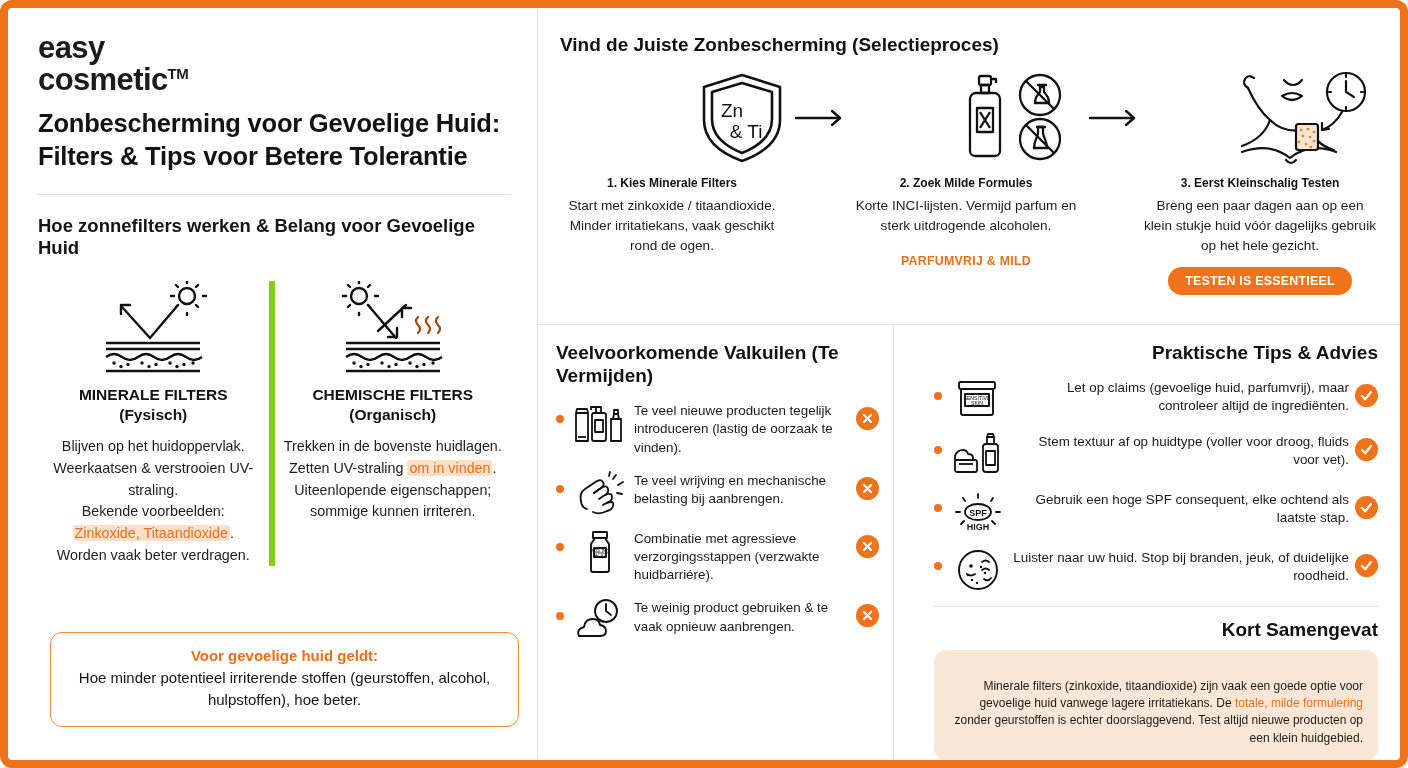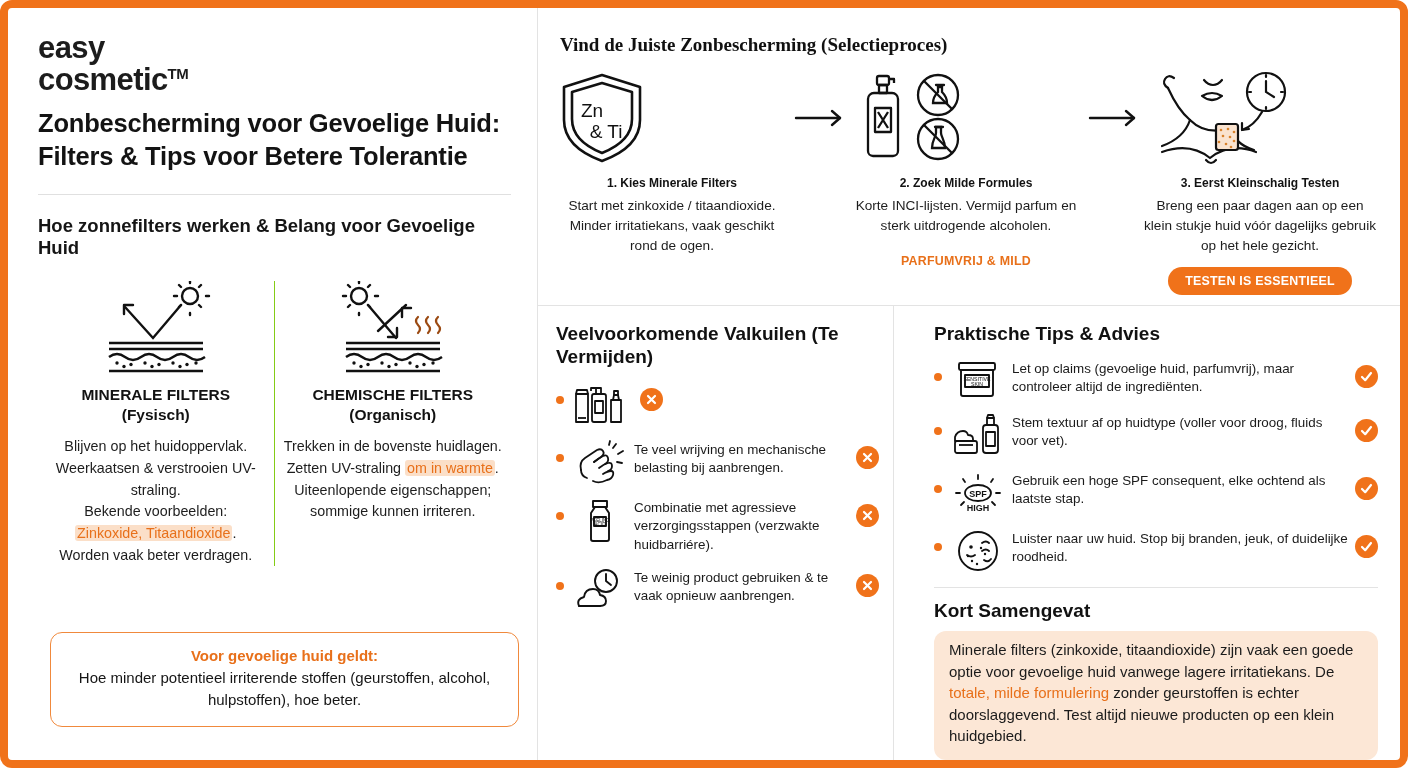--- a/index.html
+++ b/index.html
@@ -31,69 +31,69 @@
   .headline {
     margin-top: 12px;
     font-size: 25.5px; font-weight: bold; line-height: 1.28; color: #131313;
     letter-spacing: -0.2px;
   }
   .rule { height: 1px; background: #e0e0e0; margin: 22px 0 0 0; }
   .subhead { margin-top: 20px; font-size: 18.5px; font-weight: bold; color: #151515; }
 
   .filters { display: flex; margin-top: 22px; }
   .filter-col { width: 50%; text-align: center; padding: 0 6px; }
-  .filter-col.first { border-right: 1px solid #84cc16; }
+  .filter-col.first { border-right: 6px solid #84cc16; }
   .filter-icon { height: 92px; display: flex; align-items: center; justify-content: center; }
   .filter-title { font-size: 15.5px; font-weight: bold; color: #121212; margin-top: 12px; line-height: 1.28; }
   .filter-body { font-size: 14.3px; color: #1d1d1d; line-height: 1.52; margin-top: 11px; }
   .hl { background: #FBDFC8; color: #E8701A; border-radius: 3px; padding: 0 2px; }
   .hl-plain { color: #E8701A; }
 
   .callout {
     position: absolute; left: 42px; right: 18px; bottom: 33px;
     border: 1.6px solid #F0893C; border-radius: 12px;
     padding: 14px 18px 16px; text-align: center; margin-top: 12px;
   }
   .callout-title { color: #E8701A; font-weight: bold; font-size: 15px; }
   .callout-body { font-size: 15px; color: #151515; line-height: 1.42; margin-top: 3px; }
 
   
   .right { flex: 1; display: flex; flex-direction: column; }
   .steps { padding: 26px 24px 0 18px; border-bottom: 1px solid #e3e3e3; height: 325px; }
-  .steps-title { font-size: 19px; font-weight: bold; color: #111; margin-left: 4px; font-family: Liberation Serif, serif; }
+  .steps-title { font-size: 19px; font-weight: bold; color: #111; margin-left: 4px; }
   .steps-row { display: flex; align-items: flex-start; margin-top: 14px; }
   .step { width: 232px; text-align: center; }
-  .step-icon { height: 96px; display: flex; align-items: center; justify-content: flex-start; }
+  .step-icon { height: 96px; display: flex; align-items: center; justify-content: flex-end; }
   .step-title { font-size: 12px; font-weight: bold; color: #121212; margin-top: 10px; }
   .step-desc { font-size: 13.6px; color: #1d1d1d; line-height: 1.46; margin-top: 6px; }
   .badge {
     display: inline-block; margin-top: 11px;
     font-size: 12.4px; font-weight: bold; letter-spacing: 0.25px;
   }
   .badge.solid { background: #F0721A; color: #fff; border-radius: 999px; padding: 7px 17px; }
   .badge.ghost { color: #E8701A; padding: 7px 6px; }
   .arrow { width: 62px; display: flex; align-items: center; justify-content: center; height: 96px; }
 
   .lower { flex: 1; display: flex; gap: 24px; }
   .pitfalls { width: 356px; padding: 16px 14px 0 18px; border-right: 1px solid #e3e3e3; }
-  .tips-wrap { flex: 1; display: flex; flex-direction: column; padding: 16px 22px 0 16px; }
+  .tips-wrap { flex: 1; display: flex; flex-direction: column; padding: 16px 22px 0 16px; text-align: right; }
   .sec-title { font-size: 19px; font-weight: bold; color: #111; line-height: 1.22; }
 
   .item { display: flex; align-items: flex-start; margin-top: 14px; }
   .bullet { width: 8px; height: 8px; border-radius: 50%; background: #F0721A; flex: none; margin-top: 14px; }
   .item-icon { width: 56px; flex: none; display: flex; align-items: center; justify-content: center; margin: 0 6px 0 8px; }
   .item-text { flex: 1; font-size: 13.4px; color: #1b1b1b; line-height: 1.36; padding-top: 1px; }
   .mark { width: 23px; height: 23px; border-radius: 50%; background: #F0721A; flex: none;
           display: flex; align-items: center; justify-content: center; margin-top: 6px; margin-left: 6px; }
 
   .tips-divider { height: 1px; background: #e3e3e3; margin: 14px 0 0 0; }
   .summary-title { font-size: 19px; font-weight: bold; color: #111; margin-top: 12px; }
   .summary-box {
     margin-top: 9px; background: #FCE7D6; border-radius: 12px;
-    padding: 8px 15px 13px; font-size: 15px; color: #1b1b1b; line-height: 1.44;
+    padding: 28px 15px 13px; font-size: 12px; color: #1b1b1b; line-height: 1.44;
   }
   svg { display: block; }
 </style>
 </head>
 <body>
 
 <div class="page">
  <div class="inner">
 
   <div class="left">
@@ -185,21 +185,21 @@
                   <circle cx="115" cy="82" r="1.7"></circle>
             </g>
           </svg>
         </div>
         <div class="filter-title">
           <span>CHEMISCHE FILTERS</span><br>
           <span>(Organisch)</span>
         </div>
         <div class="filter-body">
           <span>Trekken in de bovenste huidlagen.</span><br>
-          <span>Zetten UV-straling </span><span class="hl">om in warmte</span><span>.</span><br>
+          <span>Zetten UV-straling </span><span class="hl">om in vinden</span><span>.</span><br>
           <span>Uiteenlopende eigenschappen;</span><br>
           <span>sommige kunnen irriteren.</span>
         </div>
       </div>
     </div>
 
     <div class="callout">
       <div class="callout-title">Voor gevoelige huid geldt:</div>
       <div class="callout-body">Hoe minder potentieel irriterende stoffen (geurstoffen, alcohol, hulpstoffen), hoe beter.</div>
     </div>
@@ -331,20 +331,21 @@
                 <rect x="19" y="12" width="14" height="28" rx="2"></rect>
                 <path d="M23 6h5v6h-5Z"></path>
                     <path d="M23 6h-5v3"></path>
                 <rect x="22" y="19" width="8" height="12"></rect>
                 <path d="M38 18h10v22H38Z"></path>
                     <path d="M40 18l1-5h4l1 5"></path>
                     <path d="M41 9h4v4h-4Z"></path>
               </g>
             </svg>
           </div>
+          <div class="item-text">Te veel nieuwe producten tegelijk introduceren (lastig de oorzaak te vinden).</div>
           <div class="mark">
             <svg width="11" height="11" viewBox="0 0 11 11">
                   <g stroke="#fff" stroke-width="2.2" stroke-linecap="round">
                     <path d="M2 2l7 7M9 2l-7 7"></path>
                   </g>
                 </svg>
           </div>
         </div>
 
         <div class="item">

